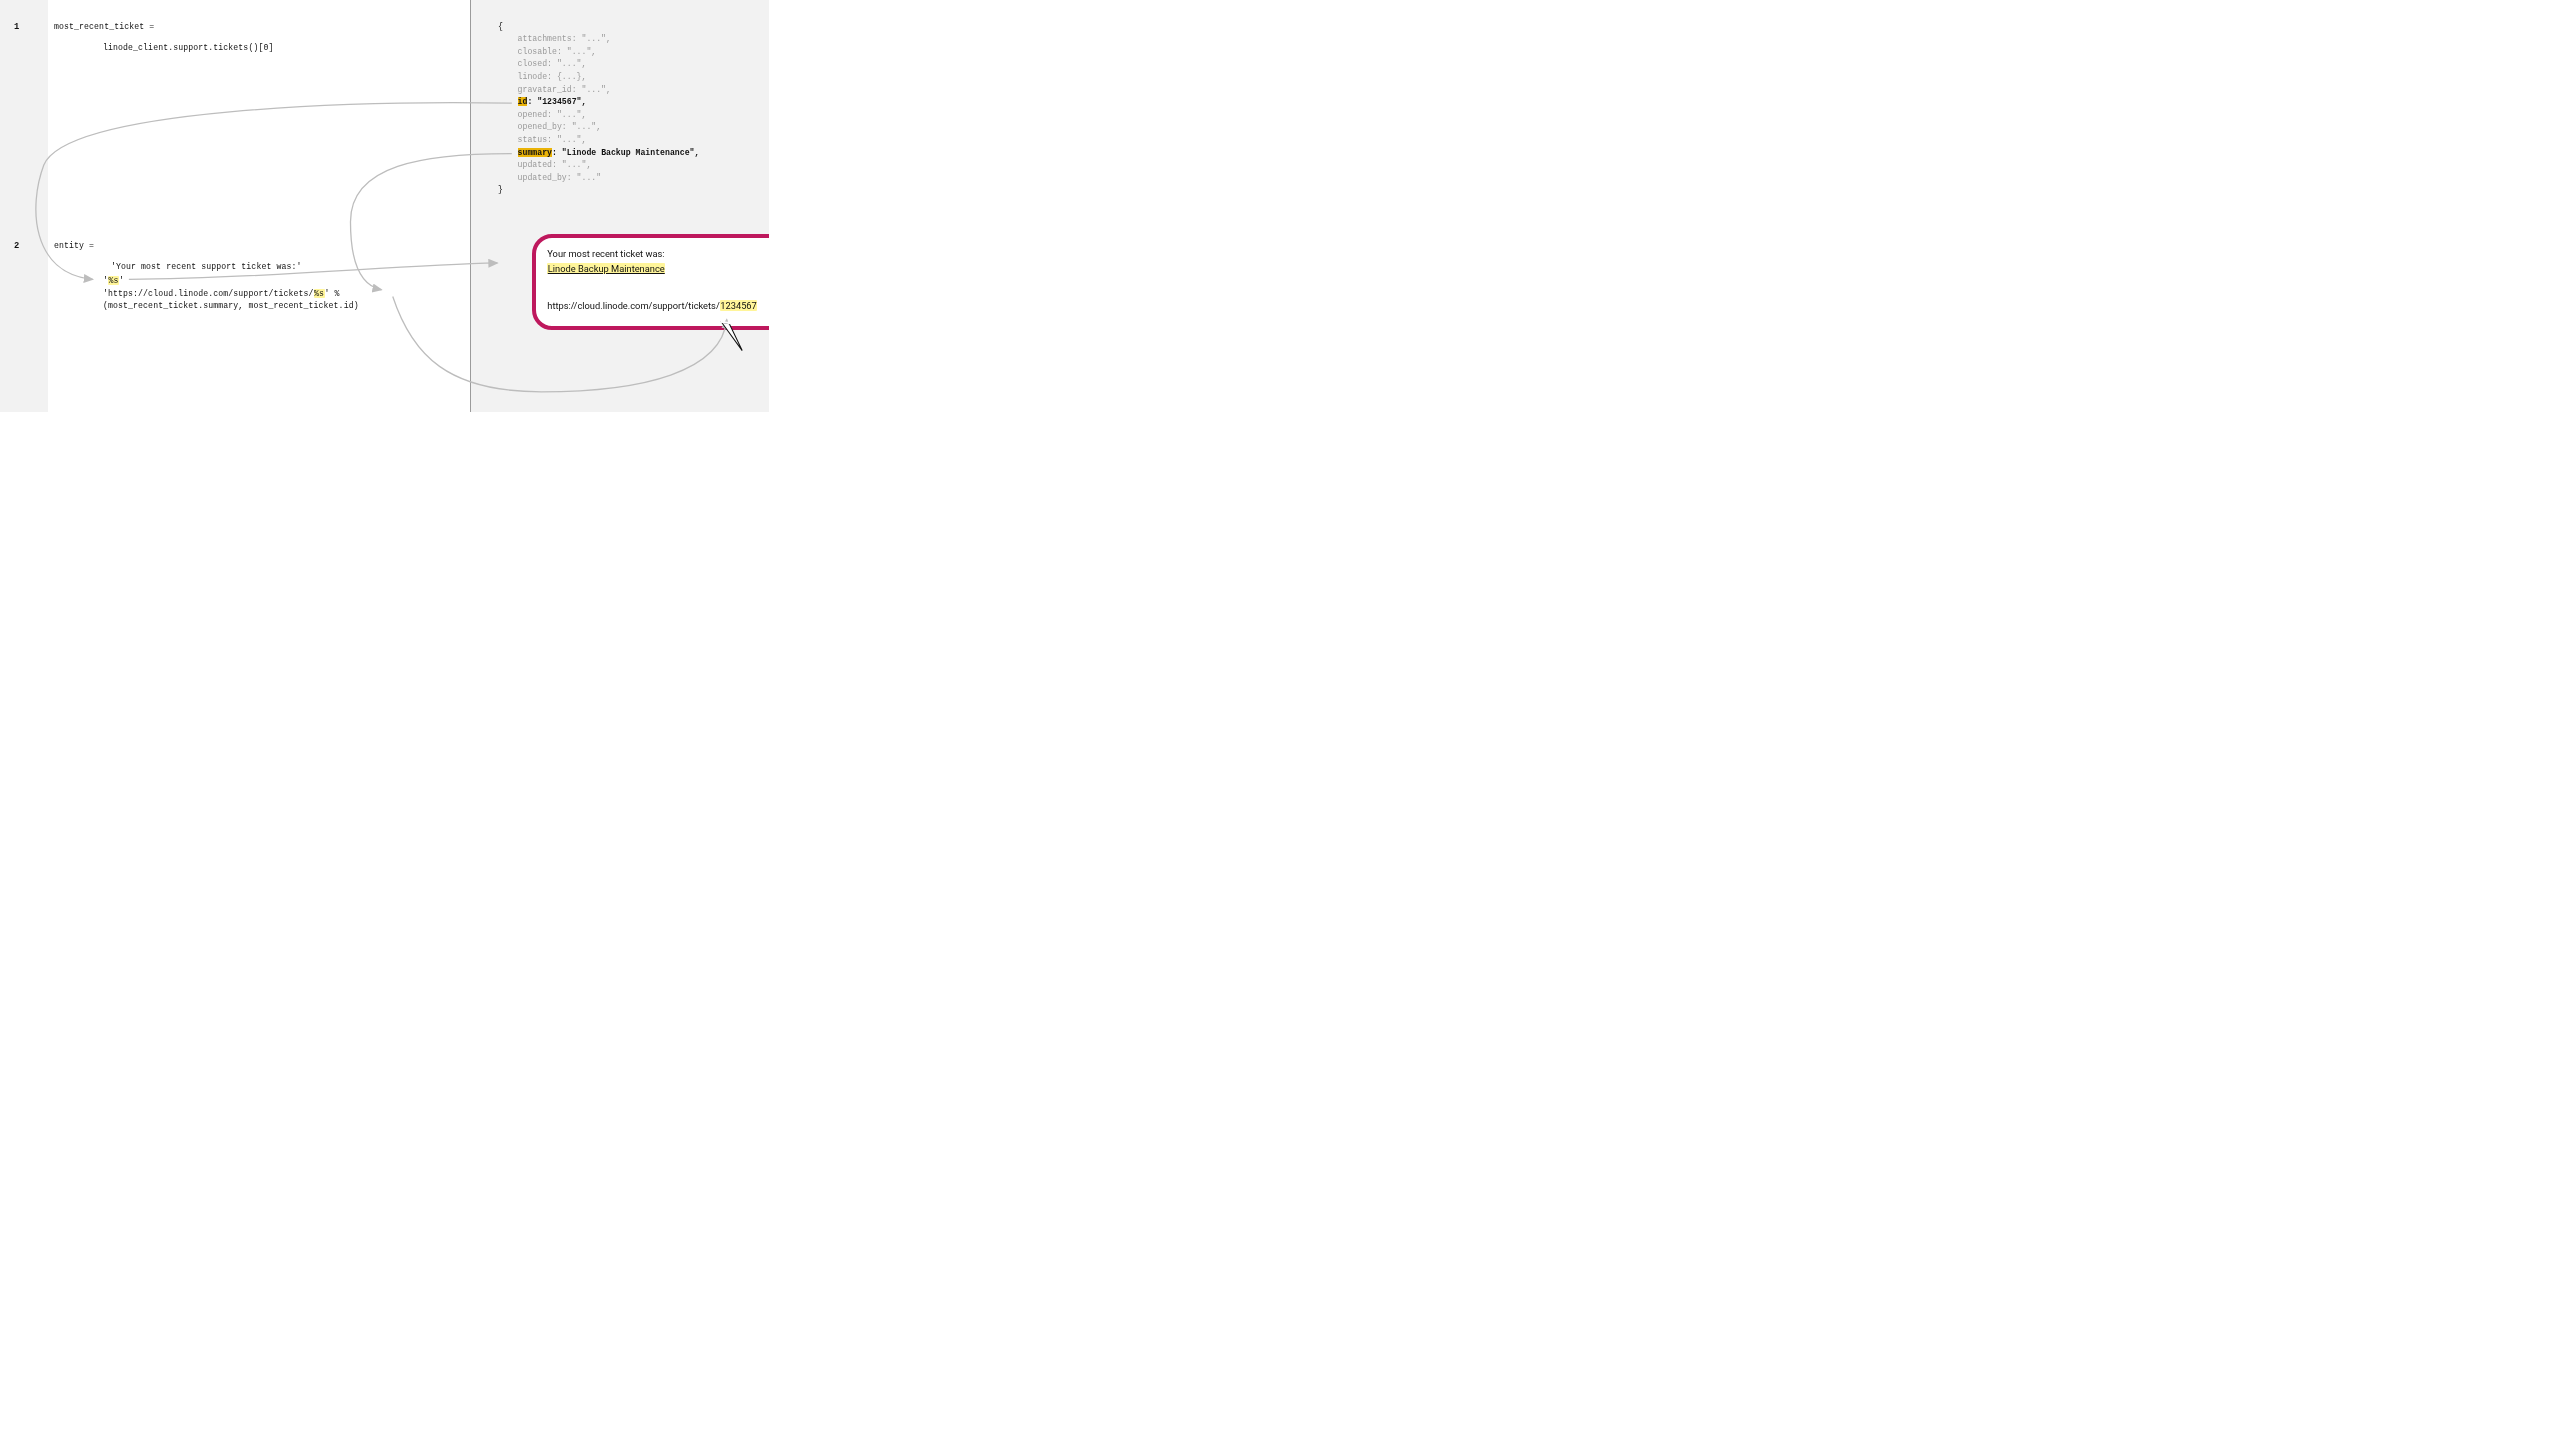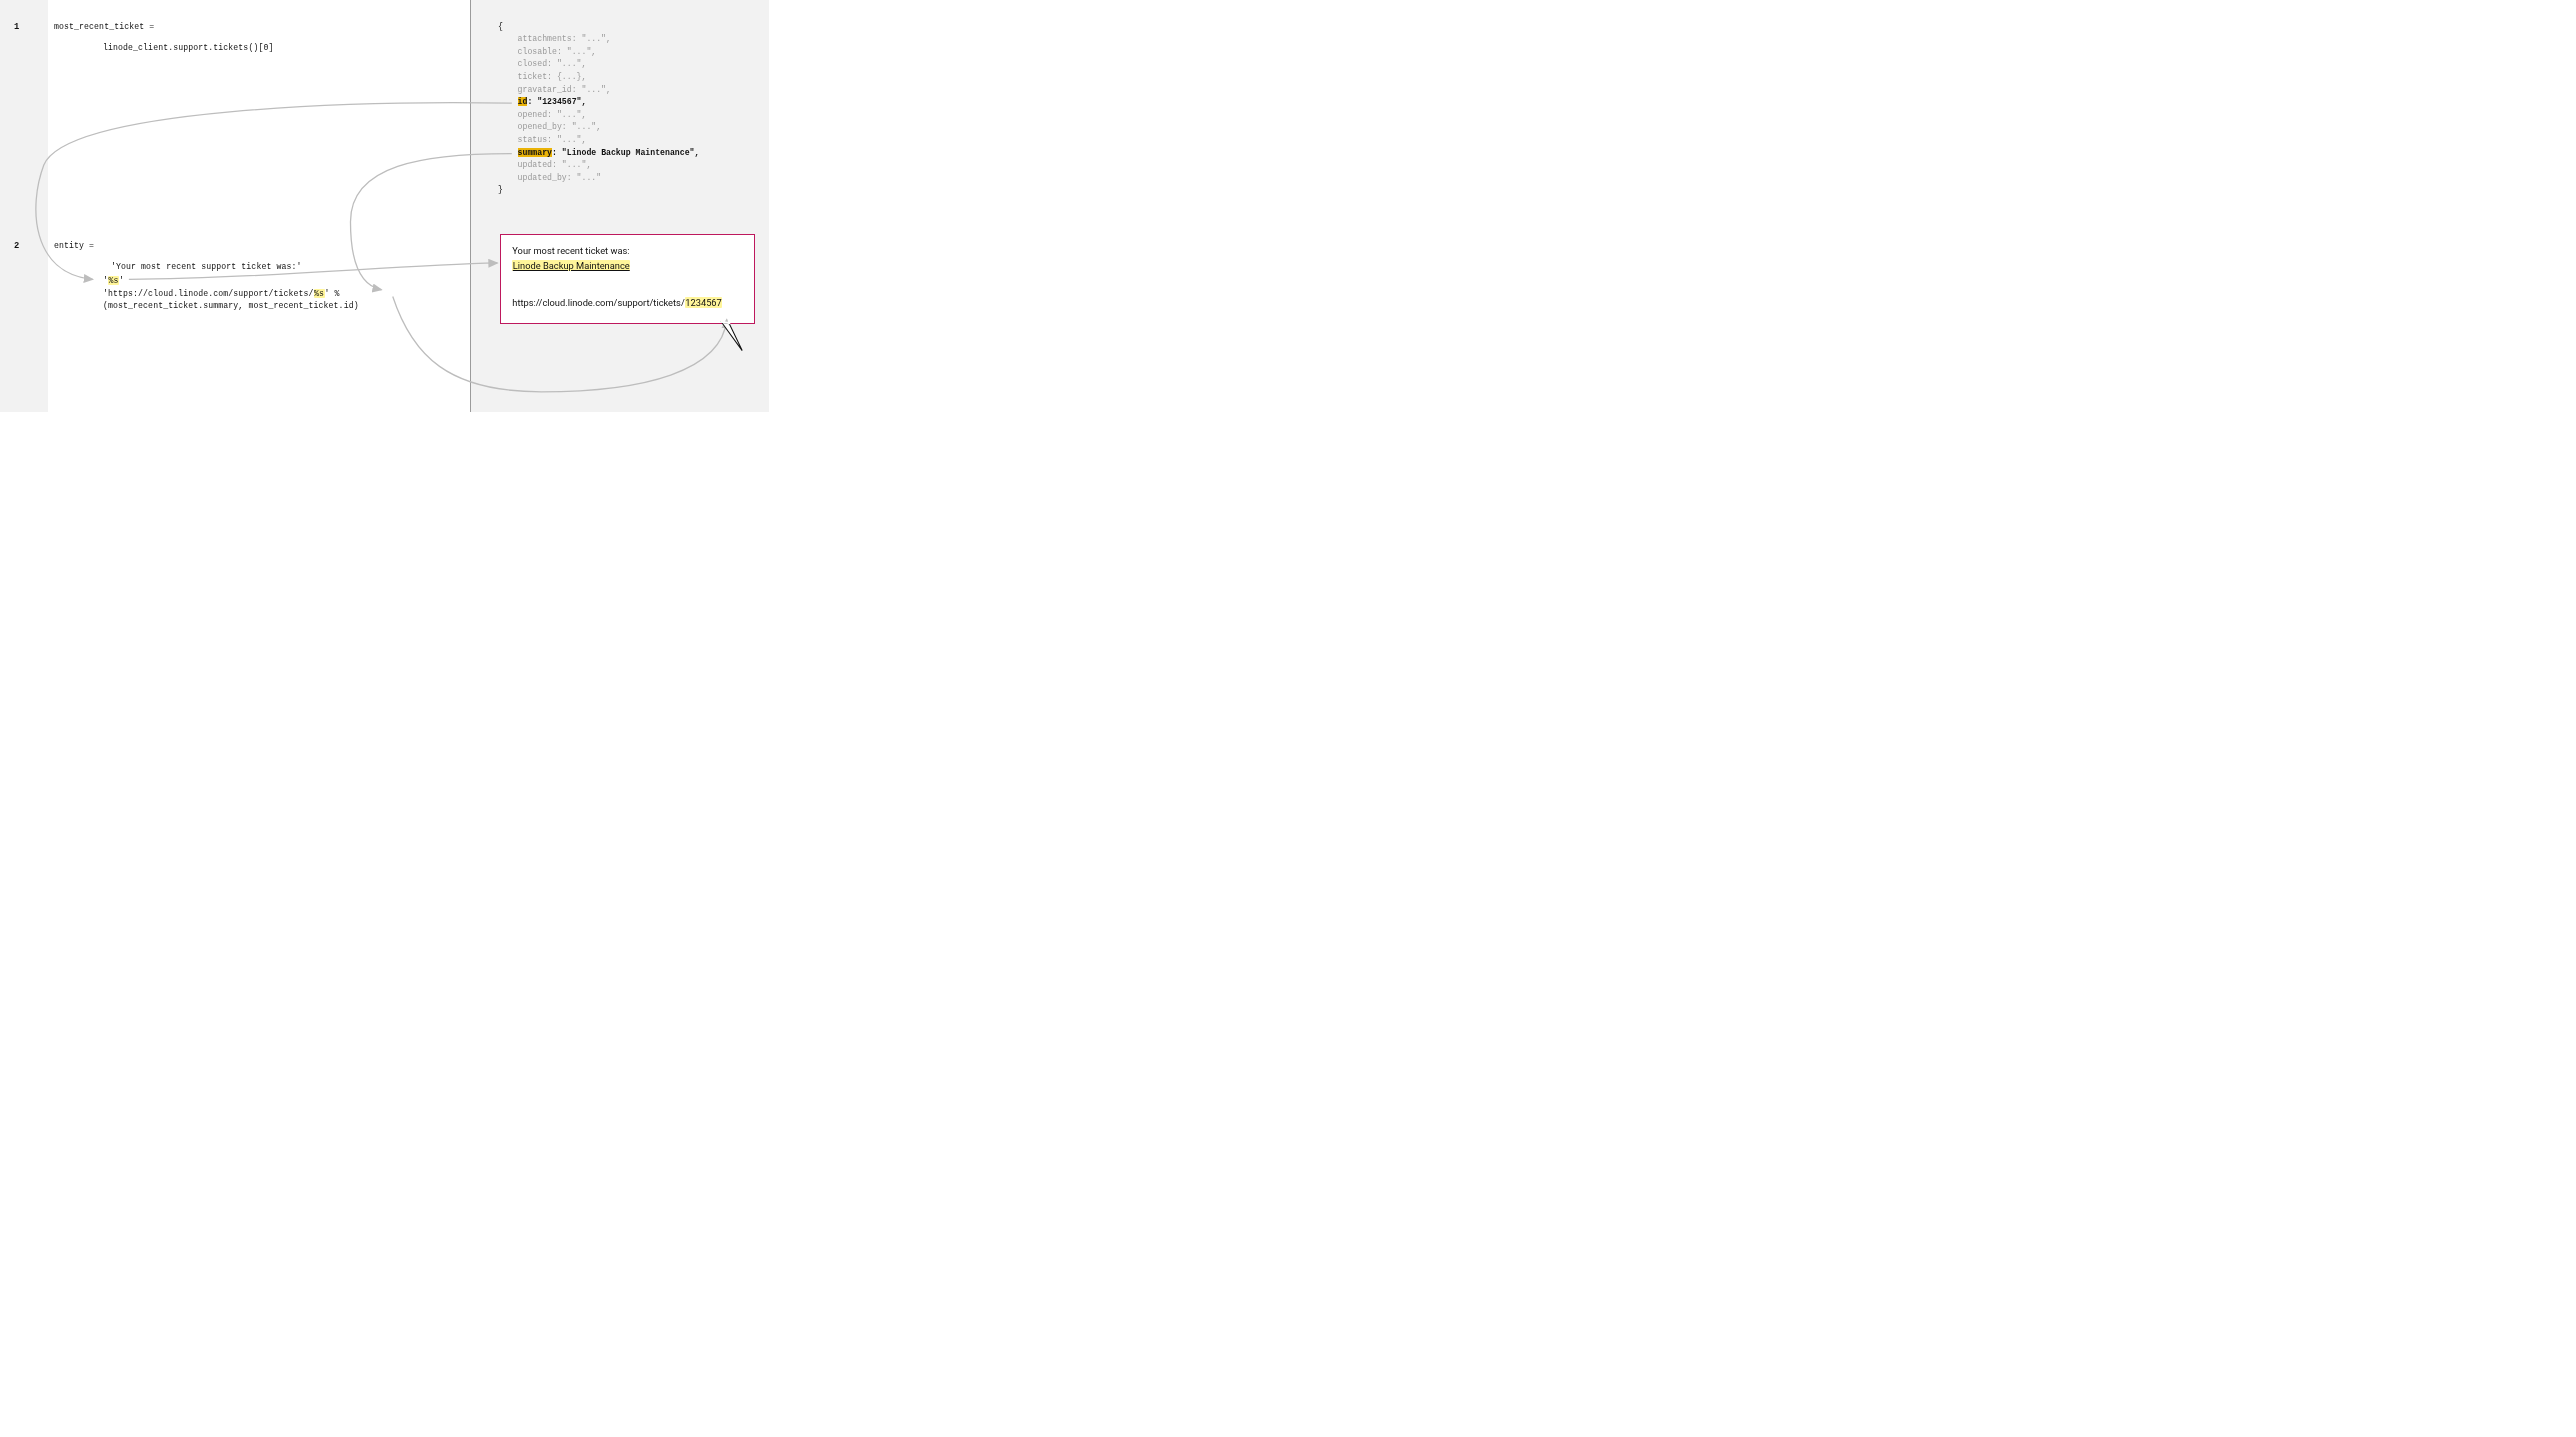--- a/index.html
+++ b/index.html
@@ -42,27 +42,28 @@
     padding:0 0.5px;
     border-radius:1px;
   }
   .json-line{font-size:8.2px; line-height:12.6px;}
   .json-dim{color:#9a9a9a;}
   .json-emph{color:#111; font-weight:700;}
   .json-emph .key{background:#eab308;}
   .bubble{
     position:absolute;
     background:#fff;
-    border:1px solid #be185d;
-    border-radius:0;
+    border:4px solid #be185d;
+    border-radius:20px;
     padding:9.3px 11.3px 12.4px 11.3px;
     font-family:-apple-system,BlinkMacSystemFont,"Segoe UI",Roboto,Helvetica,Arial,sans-serif;
     font-size:9.3px;
     line-height:14.4px;
     color:#111;
+    margin-left:32px;
   }
   svg.arrows{
     position:absolute; left:0; top:0;
     width:769px; height:412px;
     pointer-events:none;
   }
 </style>
 </head>
 <body>
 
@@ -90,21 +91,21 @@
   </div>
 
   <div class="abs mono code" style="left:103px; top:301px;">(most_recent_ticket.summary, most_recent_ticket.id)</div>
 
   <div class="abs mono" style="left:498px; top:20.6px;">
     <div class="json-line">{</div>
     <div style="padding-left:19.6px;">
       <div class="json-line json-dim">attachments: "...",</div>
       <div class="json-line json-dim">closable: "...",</div>
       <div class="json-line json-dim">closed: "...",</div>
-      <div class="json-line json-dim">ticket: {...},</div>
+      <div class="json-line json-dim">linode: {...},</div>
       <div class="json-line json-dim">gravatar_id: "...",</div>
       <div class="json-line json-emph">
         <span class="key">id</span><span>: "1234567",</span>
       </div>
       <div class="json-line json-dim">opened: "...",</div>
       <div class="json-line json-dim">opened_by: "...",</div>
       <div class="json-line json-dim">status: "...",</div>
       <div class="json-line json-emph">
         <span class="key">summary</span><span>: "Linode Backup Maintenance",</span>
       </div>

